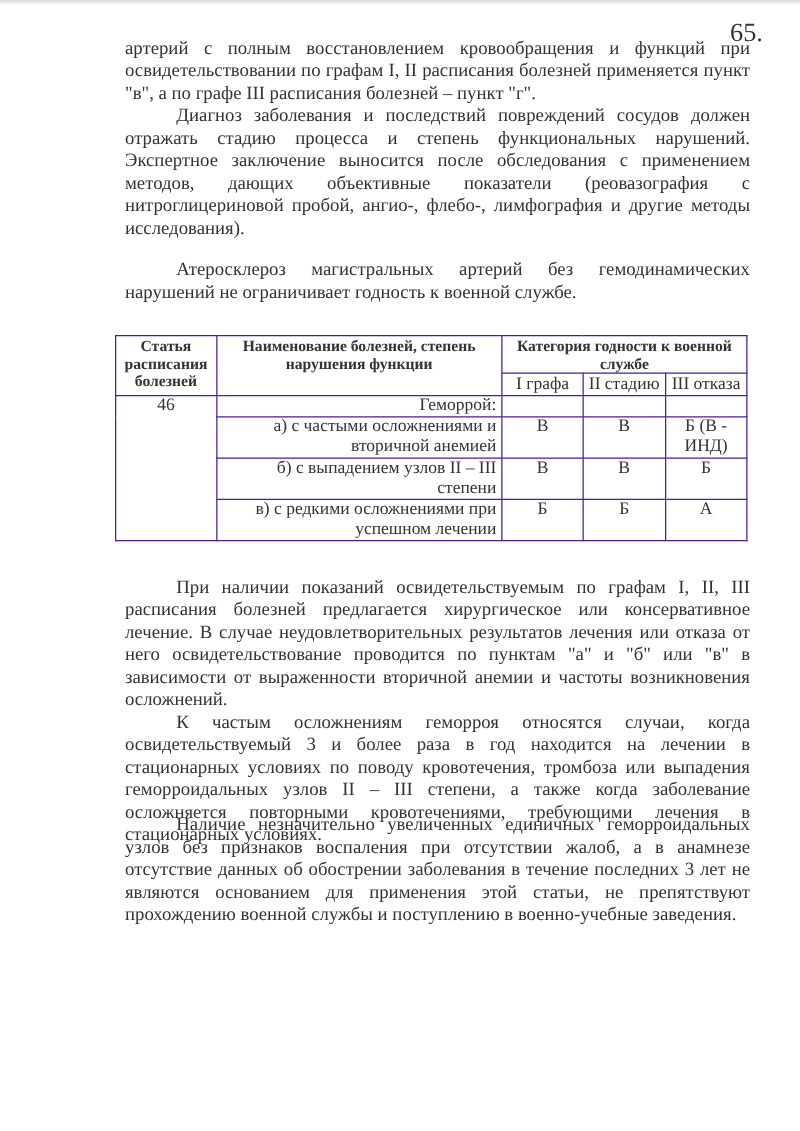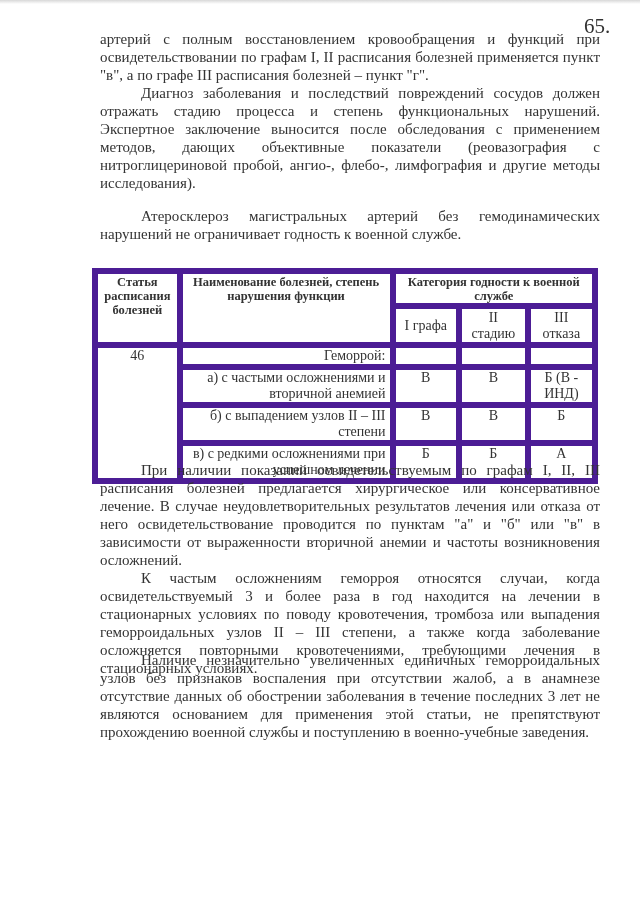--- a/index.html
+++ b/index.html
@@ -21,21 +21,21 @@
     .text-block p { margin: 0; text-indent: 41px; }
     .text-block p.noindent { text-indent: 0; }
     .p1 { top: 30px; }
     .p2 { top: 84px; }
     .p3 { top: 207px; }
     table.schedule {
       position: absolute; left: 92px; top: 268px; width: 506px;
       border-collapse: collapse; font-size: 14px; color: #333; line-height: 16px;
     }
     table.schedule td, table.schedule th {
-      border: 6px solid #4c1d95; padding: 0 4px; vertical-align: top;
+      border: 1px solid #4c1d95; padding: 0 4px; vertical-align: top;
     }
     table.schedule th { font-weight: bold; font-size: 12.5px; line-height: 14px; text-align: center; padding-top: 1px; }
     .col-art { width: 72px; }
     .col-name { width: 232px; }
     .col-g { width: 58px; }
     .sub-h { font-weight: normal !important; font-size: 14px !important; line-height: 16px !important; vertical-align: middle !important; }
     td.num { text-align: center; }
     td.val { text-align: center; vertical-align: middle; }
     td.name { text-align: right; }
     .p4 { top: 461px; }

